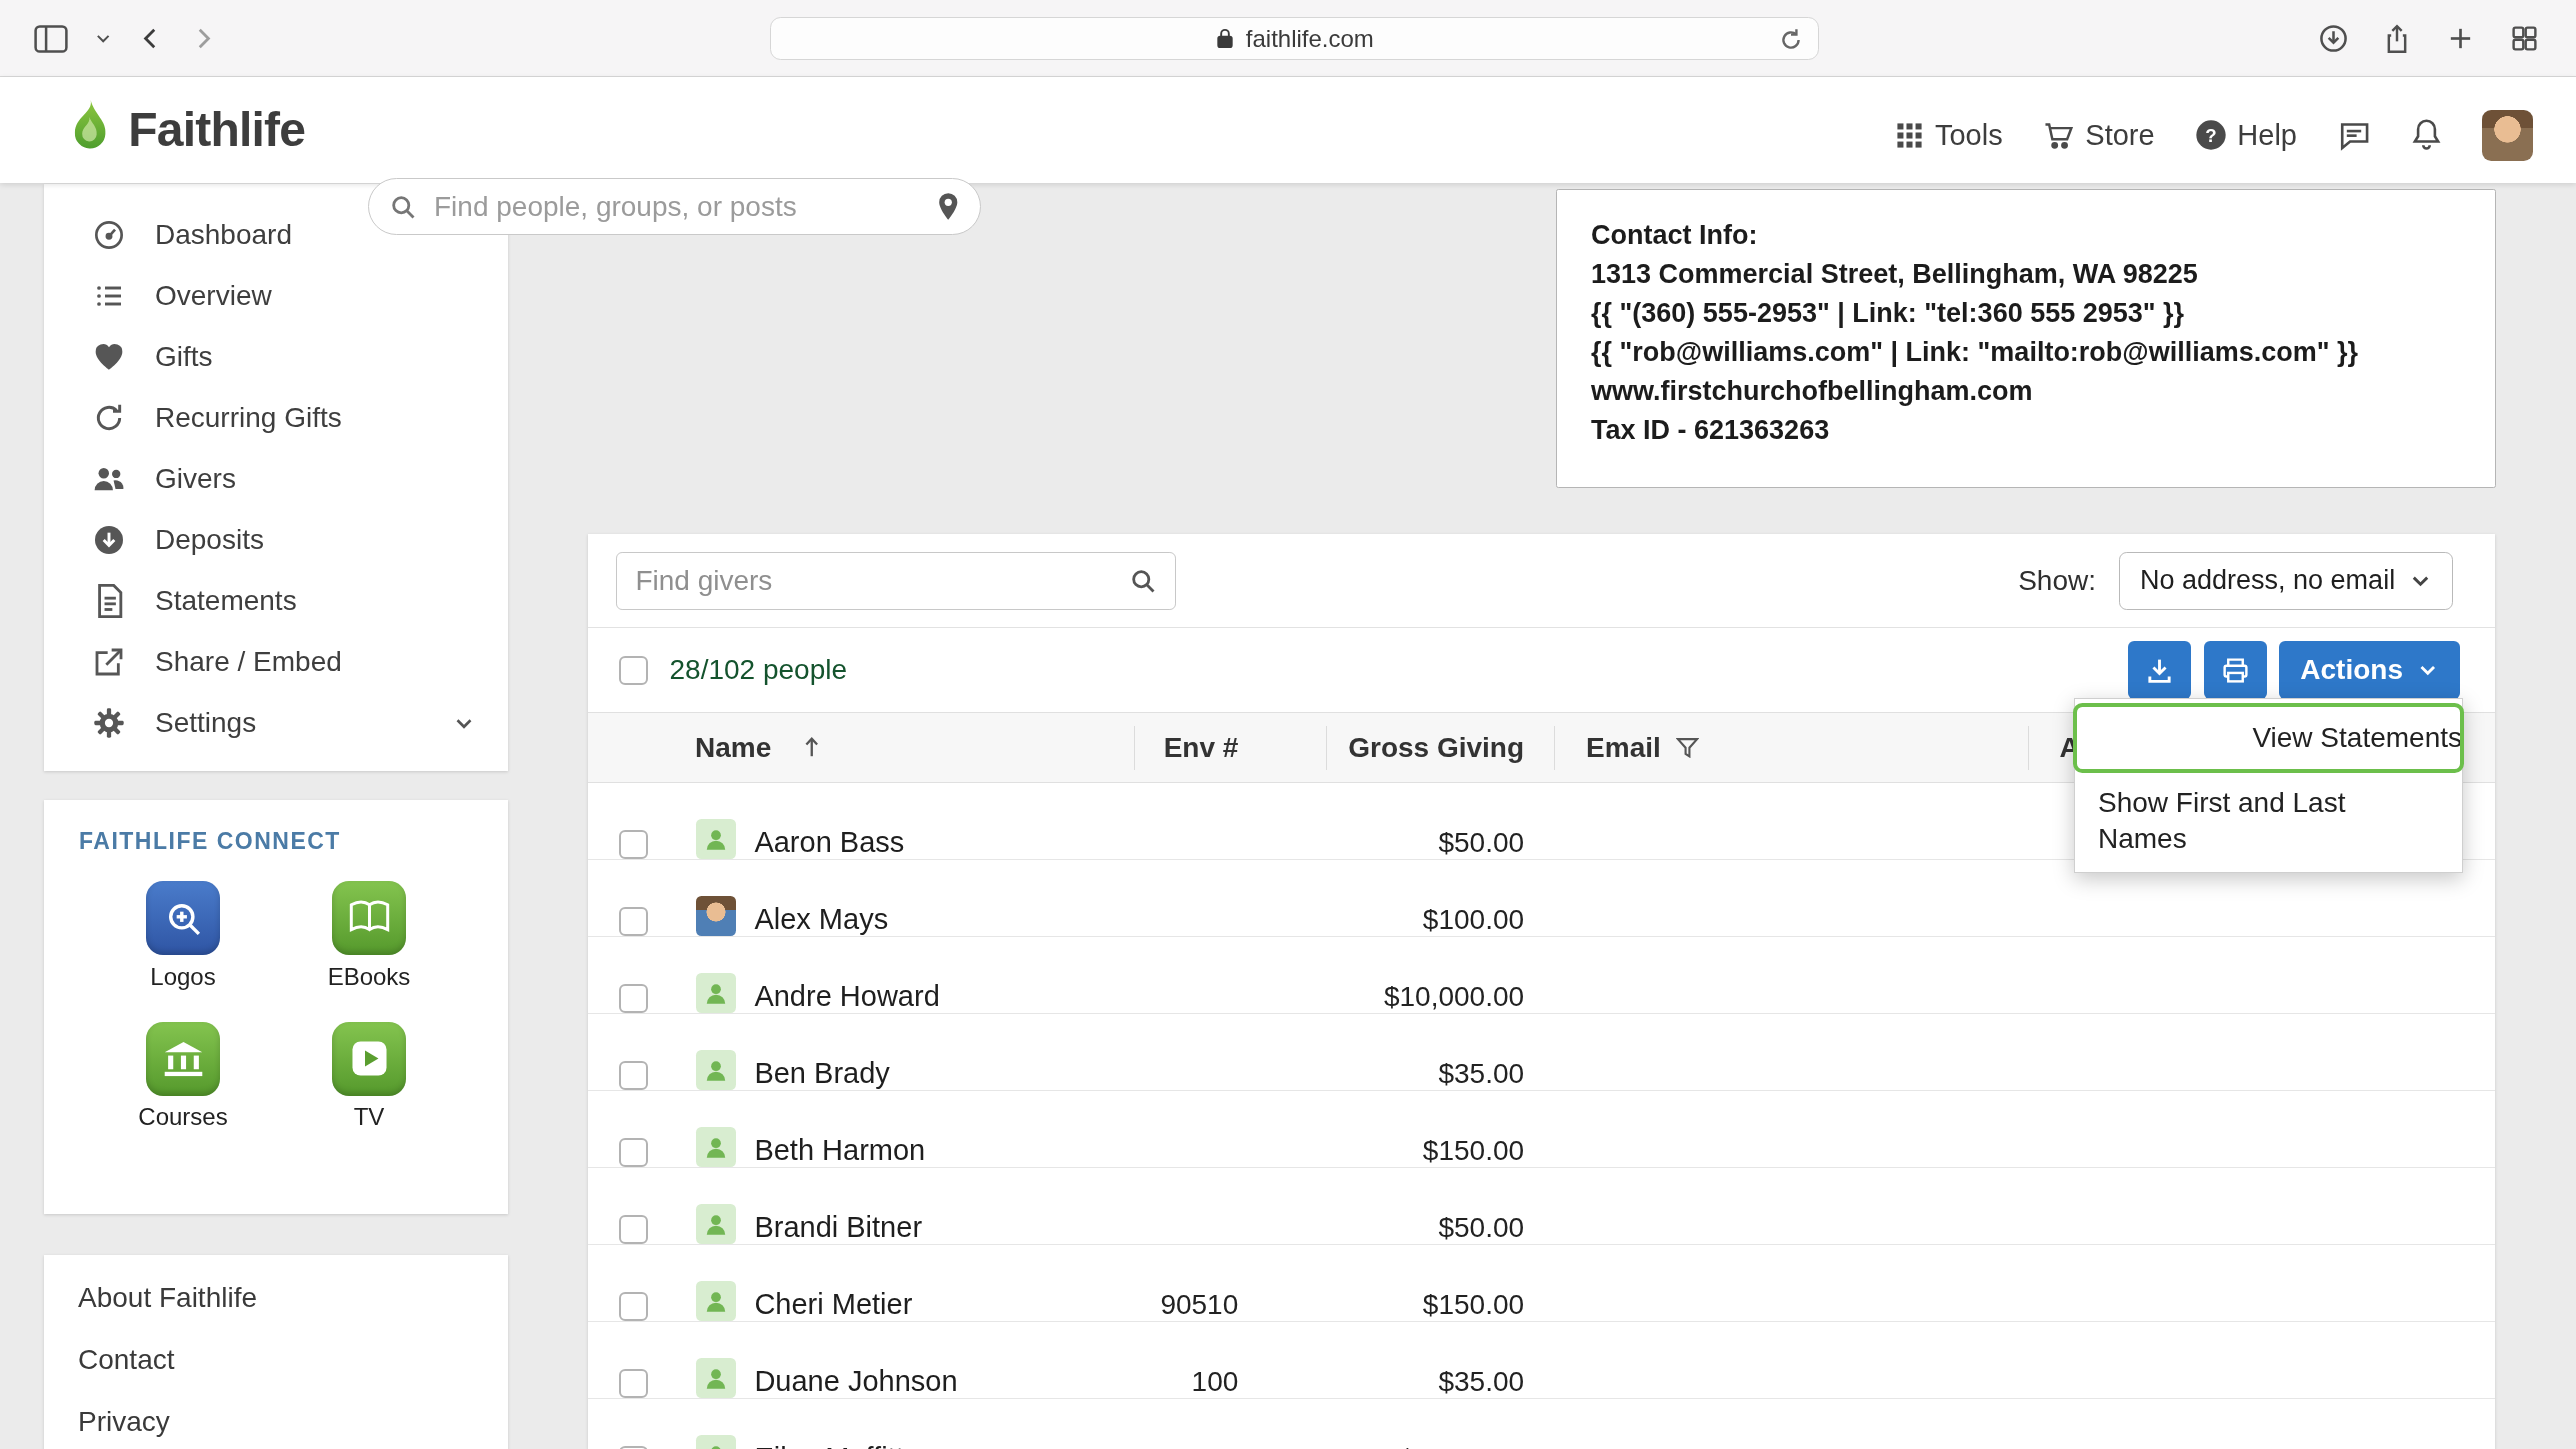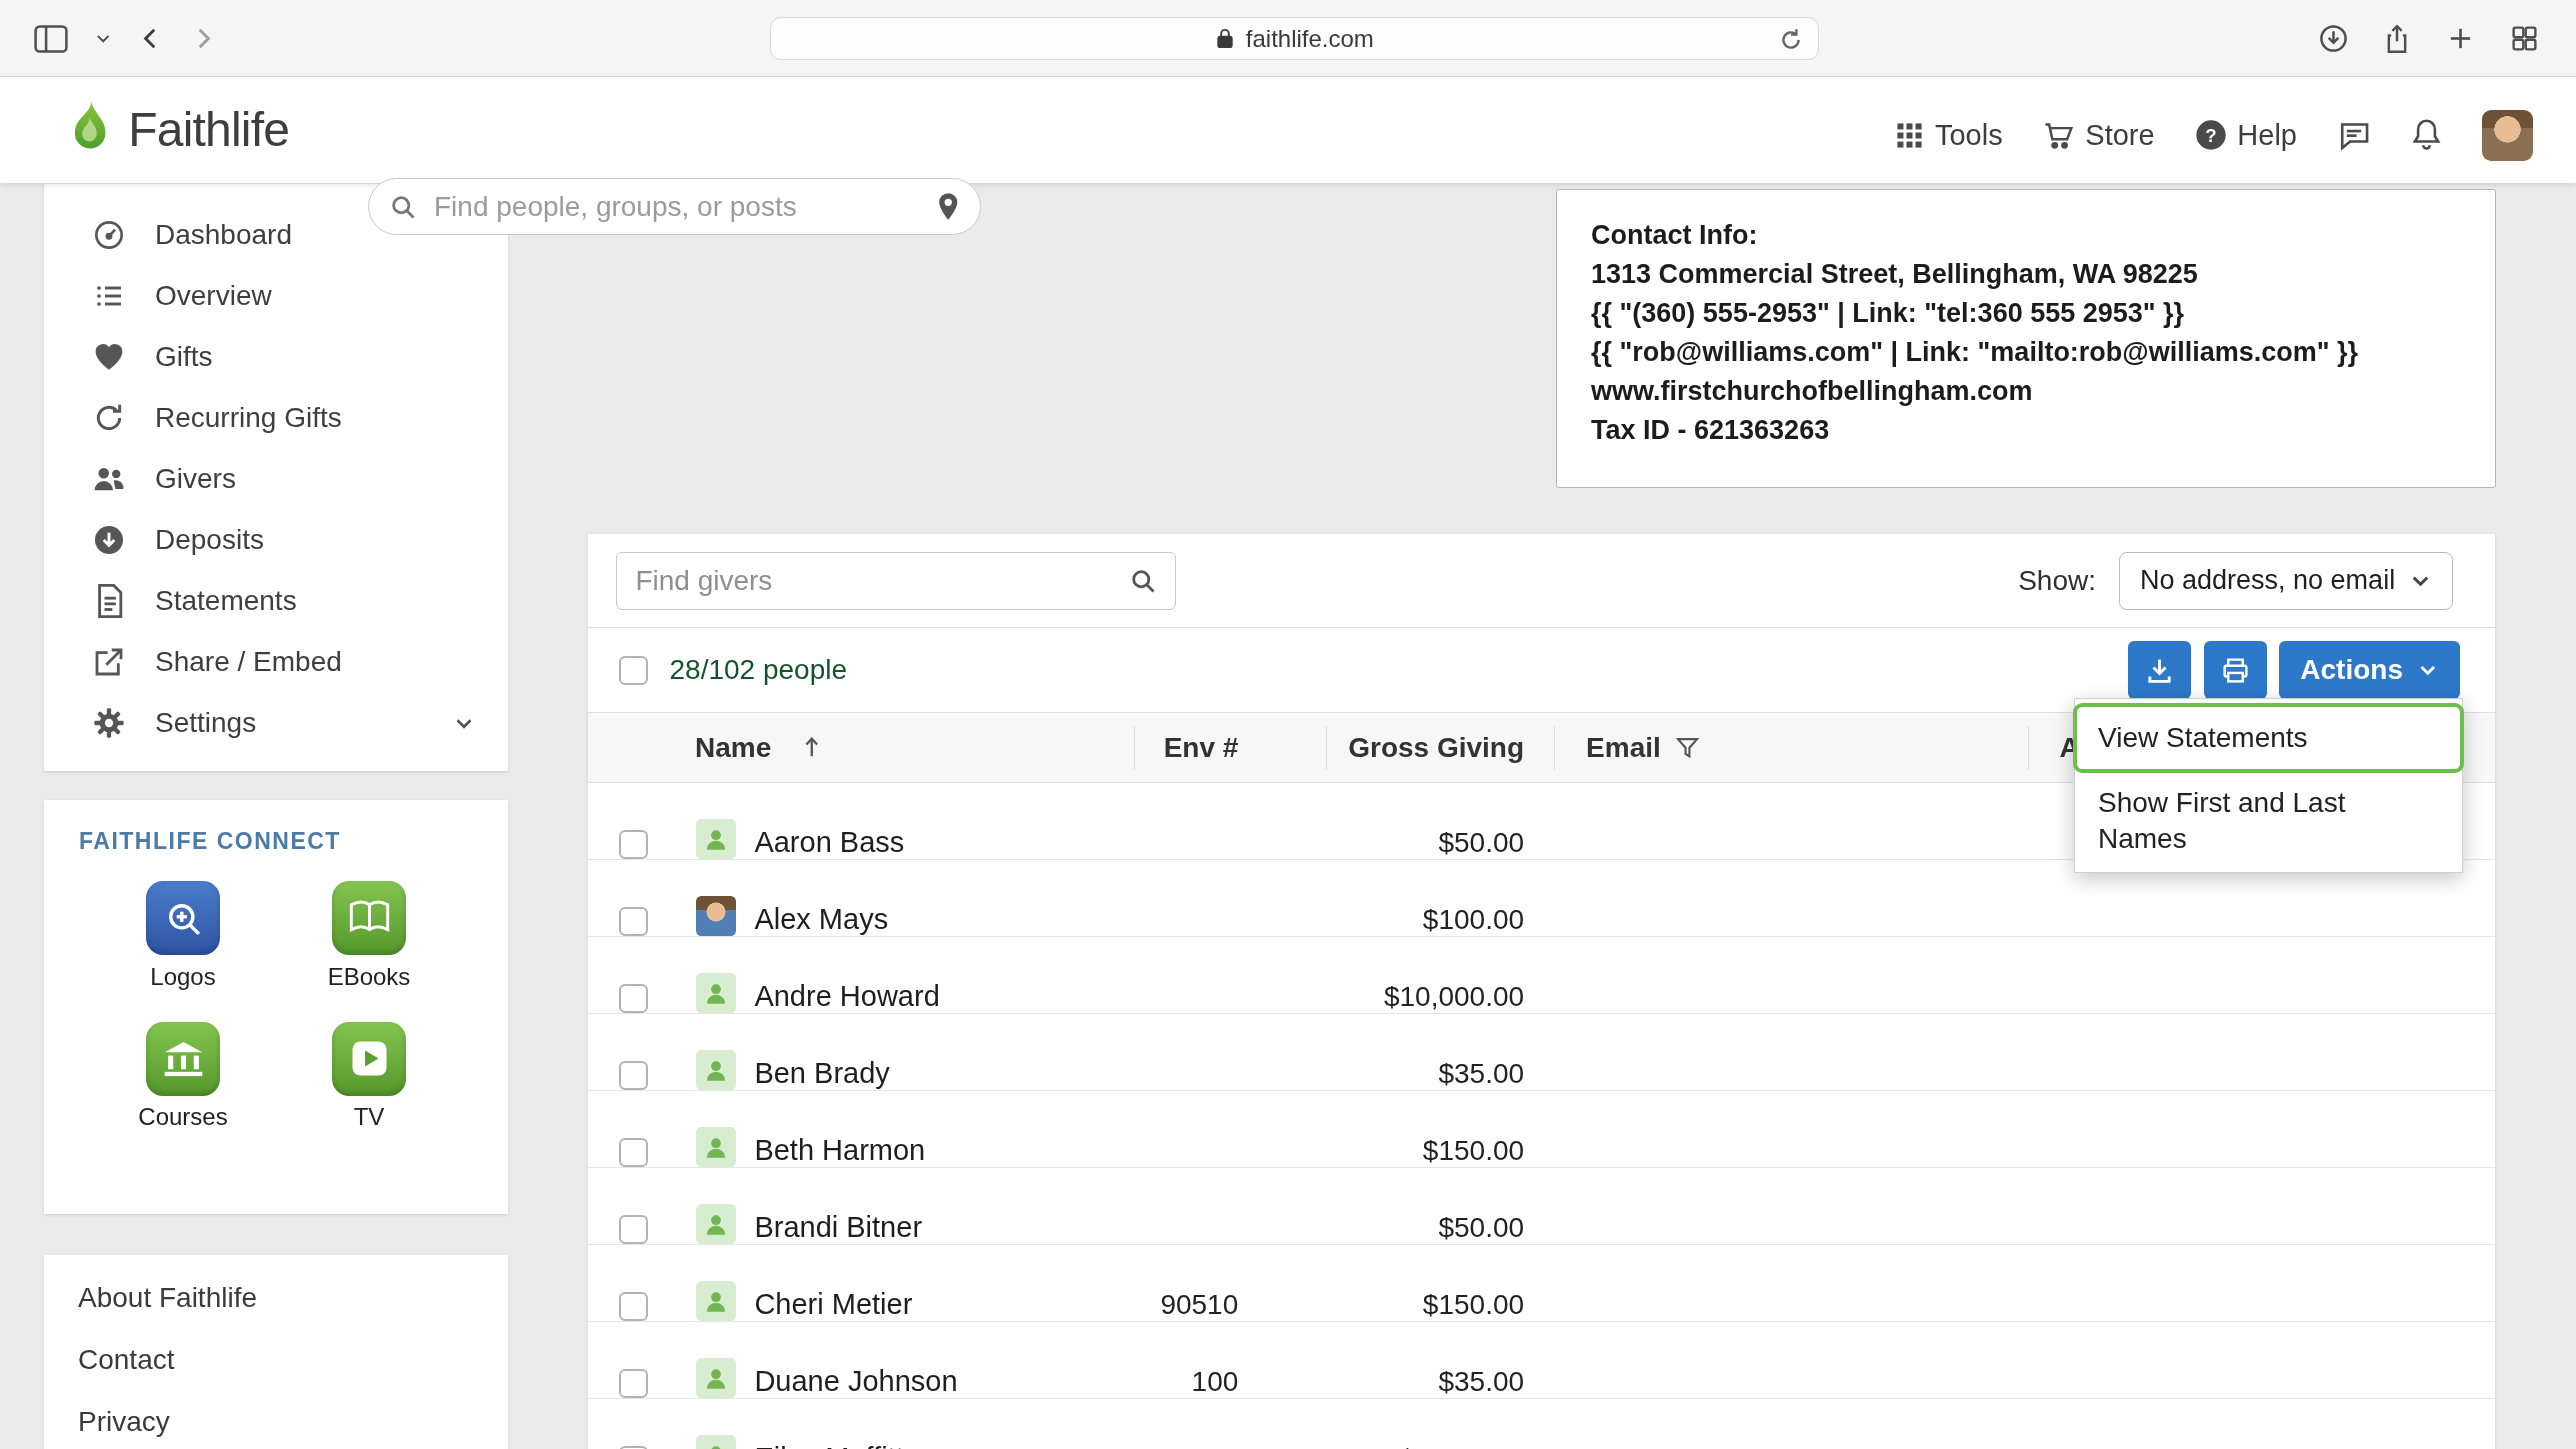--- a/index.html
+++ b/index.html
@@ -13,21 +13,21 @@
   .chrome-left { position:absolute; left:34px; top:0; height:77px; display:flex; align-items:center; gap:26px; }
   .chrome-right { position:absolute; right:37px; top:0; height:77px; display:flex; align-items:center; gap:35px; }
   .url-pill { position:absolute; left:770px; top:17px; width:1049px; height:43px; background:#fdfdfd; border:1.5px solid #d6d6d6; border-radius:10.7px; display:flex; align-items:center; justify-content:center; gap:10.7px; }
   .url-text { font-size:24px; color:#3a3a3a; }
   .url-refresh { position:absolute; right:14px; top:7.7px; }
   svg { display:block; }
 
   
   .app-header { position:absolute; top:77px; left:0; width:100%; height:106px; background:#ffffff; box-shadow:0 2.3px 6.1px rgba(0,0,0,.14); z-index:10; }
   .brand { position:absolute; left:58px; top:20px; display:flex; align-items:center; gap:12.3px; }
-  .brand-text { font-size:48px; font-weight:400; color:#3d3d3d; letter-spacing:-0.8px; }
+  .brand-text { font-size:48px; font-weight:700; color:#3d3d3d; letter-spacing:-0.8px; }
   .global-search { position:absolute; left:368px; top:101px; width:613px; height:57px; border:1.5px solid #c9c9c9; border-radius:31px; background:#fff; display:flex; align-items:center; padding:0 20px; gap:17px; }
   .global-search input { border:none; outline:none; flex:1; font-size:28px; color:#333; font-family:inherit; background:transparent; }
   .global-search input::placeholder { color:#9b9b9b; }
   .header-right { position:absolute; right:43px; top:0; height:116px; display:flex; align-items:center; gap:40px; }
   .hr-item { display:flex; align-items:center; gap:10.7px; cursor:pointer; }
   .hr-label { font-size:29px; font-weight:500; color:#3d3d3d; }
   .avatar-img { width:51px; height:51px; border-radius:9.2px;
     background:radial-gradient(circle at 50% 38%, #e9bd93 0 32%, transparent 33%),
                linear-gradient(#6e5137 0 36%, #8a6f52 36% 100%); }
 
@@ -91,21 +91,21 @@
   .trow .avatar { width:40px; height:40px; margin-left:48px; border-radius:5.4px; background:#d8edd0; display:flex; align-items:center; justify-content:center; overflow:hidden; }
   .trow .avatar.photo { background:radial-gradient(circle at 50% 40%, #e9bd93 0 30%, transparent 31%), linear-gradient(#6e5137 0 34%, #4f7fb5 34% 100%); }
   .rname { margin-left:18.4px; font-size:29px; color:#1e1e1e; }
   .num { justify-content:flex-end; font-size:28px; color:#222; }
   .trow .c2 { padding-right:88px; }
   .trow .c3 { padding-right:30px; }
 
   
   .menu { position:absolute; left:2074px; top:698px; width:389px; background:#fff; border:0.8px solid #cfcfcf; box-shadow:0 6.1px 20px rgba(0,0,0,.22); z-index:30; padding:4.6px 0 7.7px 0; }
   .menu-item { font-size:28px; color:#222; cursor:pointer; }
-  .mi-1 { position:relative; height:69px; display:flex; align-items:center; padding-left:23px; }
+  .mi-1 { position:relative; height:69px; display:flex; align-items:center; padding-left:23px;justify-content:flex-end; }
   .hl-ring { position:absolute; left:-2.3px; right:-2.3px; top:-0.8px; bottom:-0.8px; border:4.6px solid #6cbf4b; border-radius:9.2px; pointer-events:none; }
   .mi-2 { padding:12.3px 23px 7.7px 23px; line-height:36px; }
 </style>
 </head>
 <body>
 
 <div class="screen">
 
   <div class="chrome">
     <div class="chrome-left">

